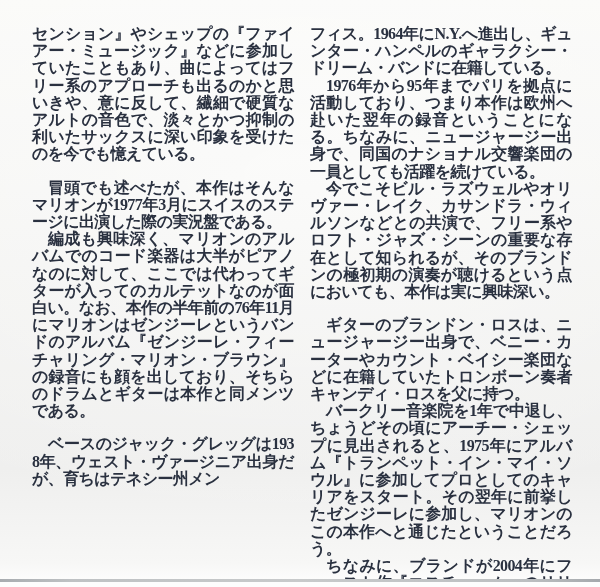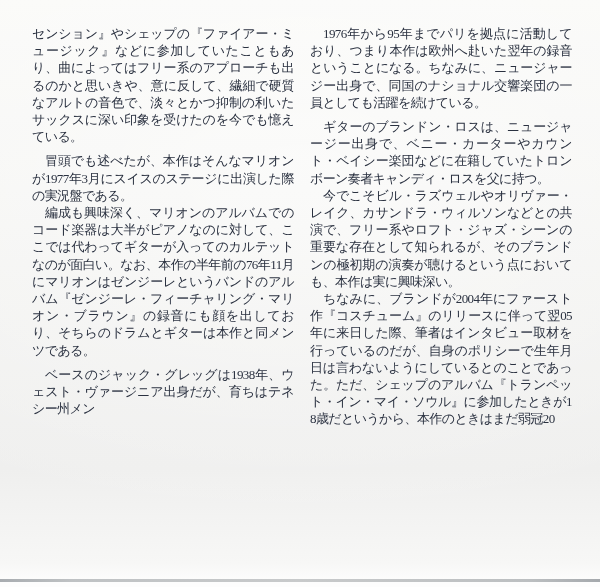--- a/index.html
+++ b/index.html
@@ -23,30 +23,31 @@
     left: 32px;
     display: flex;
     gap: 16px;
   }
   .col {
     width: 262px;
   }
   .col p {
     margin: 0;
     font-family: "Liberation Serif", "DejaVu Serif", serif;
-    font-size: 13px;
+    font-size: 16px;
     line-height: 17.2px;
     letter-spacing: -0.6px;
     color: #2a3140;
     text-align: justify;
     text-justify: inter-ideograph;
     word-break: break-all;
+    font-weight: bold;
   }
   .col p.indent { text-indent: 1em; }
-  .col p.gap { margin-top: 7px; }
+  .col p.gap { margin-top: 16px; }
   .page-edge {
     position: absolute;
     left: 0;
     right: 0;
     bottom: 5px;
     height: 3px;
     background: linear-gradient(90deg, #a8acb0 0%, #bfc2c4 12%, #c8cacb 50%, #bcbfc1 88%, #a5a9ad 100%);
   }
   .below-edge {
     position: absolute;
@@ -62,21 +63,23 @@
 
 <div class="scan-page">
   <div class="columns">
     <div class="col">
       <p>センション』やシェップの『ファイアー・ミュージック』などに参加していたこともあり、曲によってはフリー系のアプローチも出るのかと思いきや、意に反して、繊細で硬質なアルトの音色で、淡々とかつ抑制の利いたサックスに深い印象を受けたのを今でも憶えている。</p>
       <p class="indent gap">冒頭でも述べたが、本作はそんなマリオンが1977年3月にスイスのステージに出演した際の実況盤である。</p>
       <p class="indent">編成も興味深く、マリオンのアルバムでのコード楽器は大半がピアノなのに対して、ここでは代わってギターが入ってのカルテットなのが面白い。なお、本作の半年前の76年11月にマリオンはゼンジーレというバンドのアルバム『ゼンジーレ・フィーチャリング・マリオン・ブラウン』の録音にも顔を出しており、そちらのドラムとギターは本作と同メンツである。</p>
       <p class="indent gap">ベースのジャック・グレッグは1938年、ウェスト・ヴァージニア出身だが、育ちはテネシー州メン</p>
     </div>
     <div class="col">
+      <p>フィス。1964年にN.Y.へ進出し、ギュンター・ハンペルのギャラクシー・ドリーム・バンドに在籍している。</p>
       <p class="indent">1976年から95年までパリを拠点に活動しており、つまり本作は欧州へ赴いた翌年の録音ということになる。ちなみに、ニュージャージー出身で、同国のナショナル交響楽団の一員としても活躍を続けている。</p>
+      <p class="indent">今でこそビル・ラズウェルやオリヴァー・レイク、カサンドラ・ウィルソンなどとの共演で、フリー系やロフト・ジャズ・シーンの重要な存在として知られるが、そのブランドンの極初期の演奏が聴けるという点においても、本作は実に興味深い。</p>
       <p class="indent gap">ギターのブランドン・ロスは、ニュージャージー出身で、ベニー・カーターやカウント・ベイシー楽団などに在籍していたトロンボーン奏者キャンディ・ロスを父に持つ。</p>
-      <p class="indent">今でこそビル・ラズウェルやオリヴァー・レイク、カサンドラ・ウィルソンなどとの共演で、フリー系やロフト・ジャズ・シーンの重要な存在として知られるが、そのブランドンの極初期の演奏が聴けるという点においても、本作は実に興味深い。</p>
+      <p class="indent">バークリー音楽院を1年で中退し、ちょうどその頃にアーチー・シェップに見出されると、1975年にアルバム『トランペット・イン・マイ・ソウル』に参加してプロとしてのキャリアをスタート。その翌年に前挙したゼンジーレに参加し、マリオンのこの本作へと通じたということだろう。</p>
       <p class="indent">ちなみに、ブランドが2004年にファースト作『コスチューム』のリリースに伴って翌05年に来日した際、筆者はインタビュー取材を行っているのだが、自身のポリシーで生年月日は言わないようにしているとのことであった。ただ、シェップのアルバム『トランペット・イン・マイ・ソウル』に参加したときが18歳だというから、本作のときはまだ弱冠20</p>
     </div>
   </div>
   <div class="page-edge"></div>
   <div class="below-edge"></div>
 </div>
 
 </body></html>

